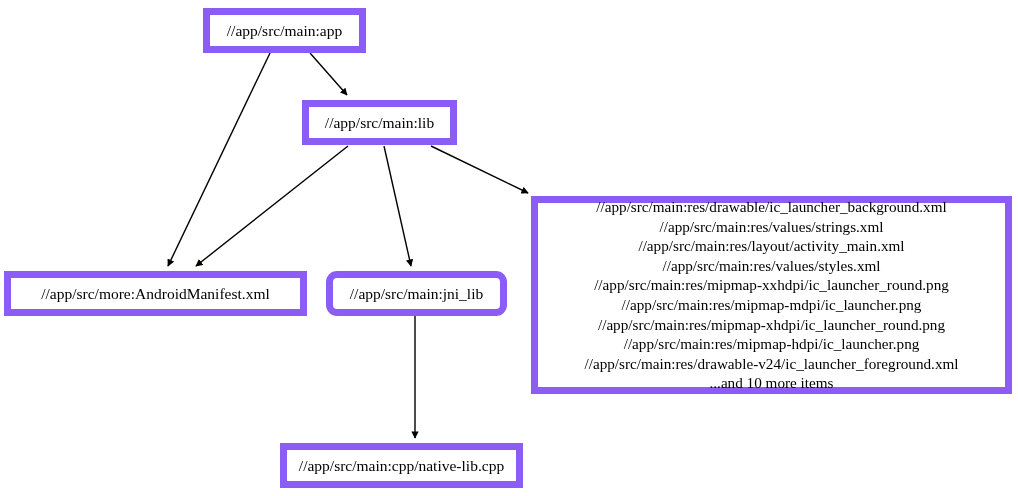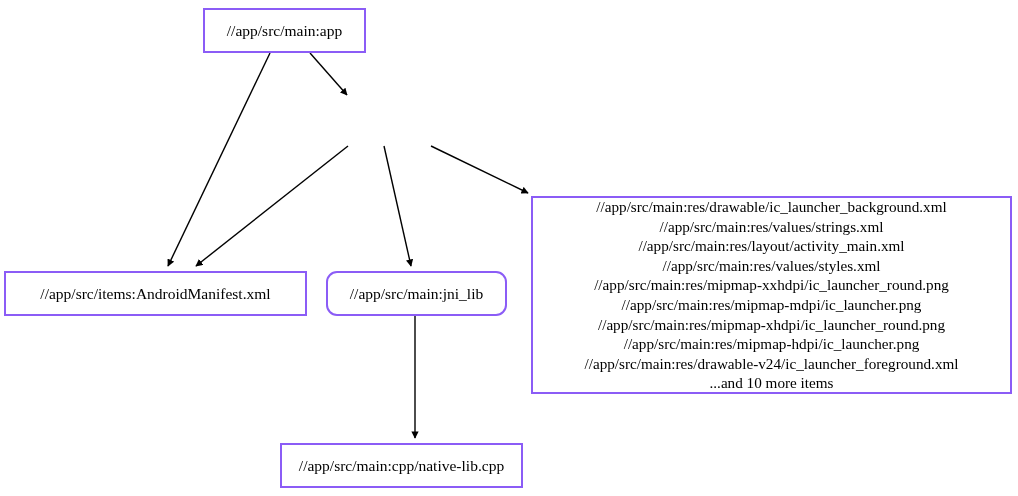--- a/index.html
+++ b/index.html
@@ -23,21 +23,21 @@
     position: absolute;
     left: 0;
     top: 0;
     width: 1018px;
     height: 496px;
     pointer-events: none;
   }
   .node {
     position: absolute;
     box-sizing: border-box;
-    border: 2px solid #8b5cf6;
+    border: 7px solid #8b5cf6;
     background: #ffffff;
     display: flex;
     align-items: center;
     justify-content: center;
     text-align: center;
     line-height: 1.0;
   }
   .node-label {
     display: block;
     width: 100%;
@@ -82,23 +82,26 @@
 
     <path d="M 431,146 L 528,193" stroke="#000000" stroke-width="1.4" fill="none" marker-end="url(#arrowhead)"></path>
 
     <path d="M 415,316 L 415,438" stroke="#000000" stroke-width="1.4" fill="none" marker-end="url(#arrowhead)"></path>
   </svg>
 
   <div class="node" id="node-app">
     <span class="node-label">//app/src/main:app</span>
   </div>
 
+  <div class="node" id="node-lib">
+    <span class="node-label">//app/src/main:lib</span>
+  </div>
 
   <div class="node" id="node-manifest">
-    <span class="node-label">//app/src/items:AndroidManifest.xml</span>
+    <span class="node-label">//app/src/more:AndroidManifest.xml</span>
   </div>
 
   <div class="node" id="node-jni">
     <span class="node-label">//app/src/main:jni_lib</span>
   </div>
 
   <div class="node" id="node-res">
     <span class="node-label multiline">//app/src/main:res/drawable/ic_launcher_background.xml
 //app/src/main:res/values/strings.xml
 //app/src/main:res/layout/activity_main.xml

